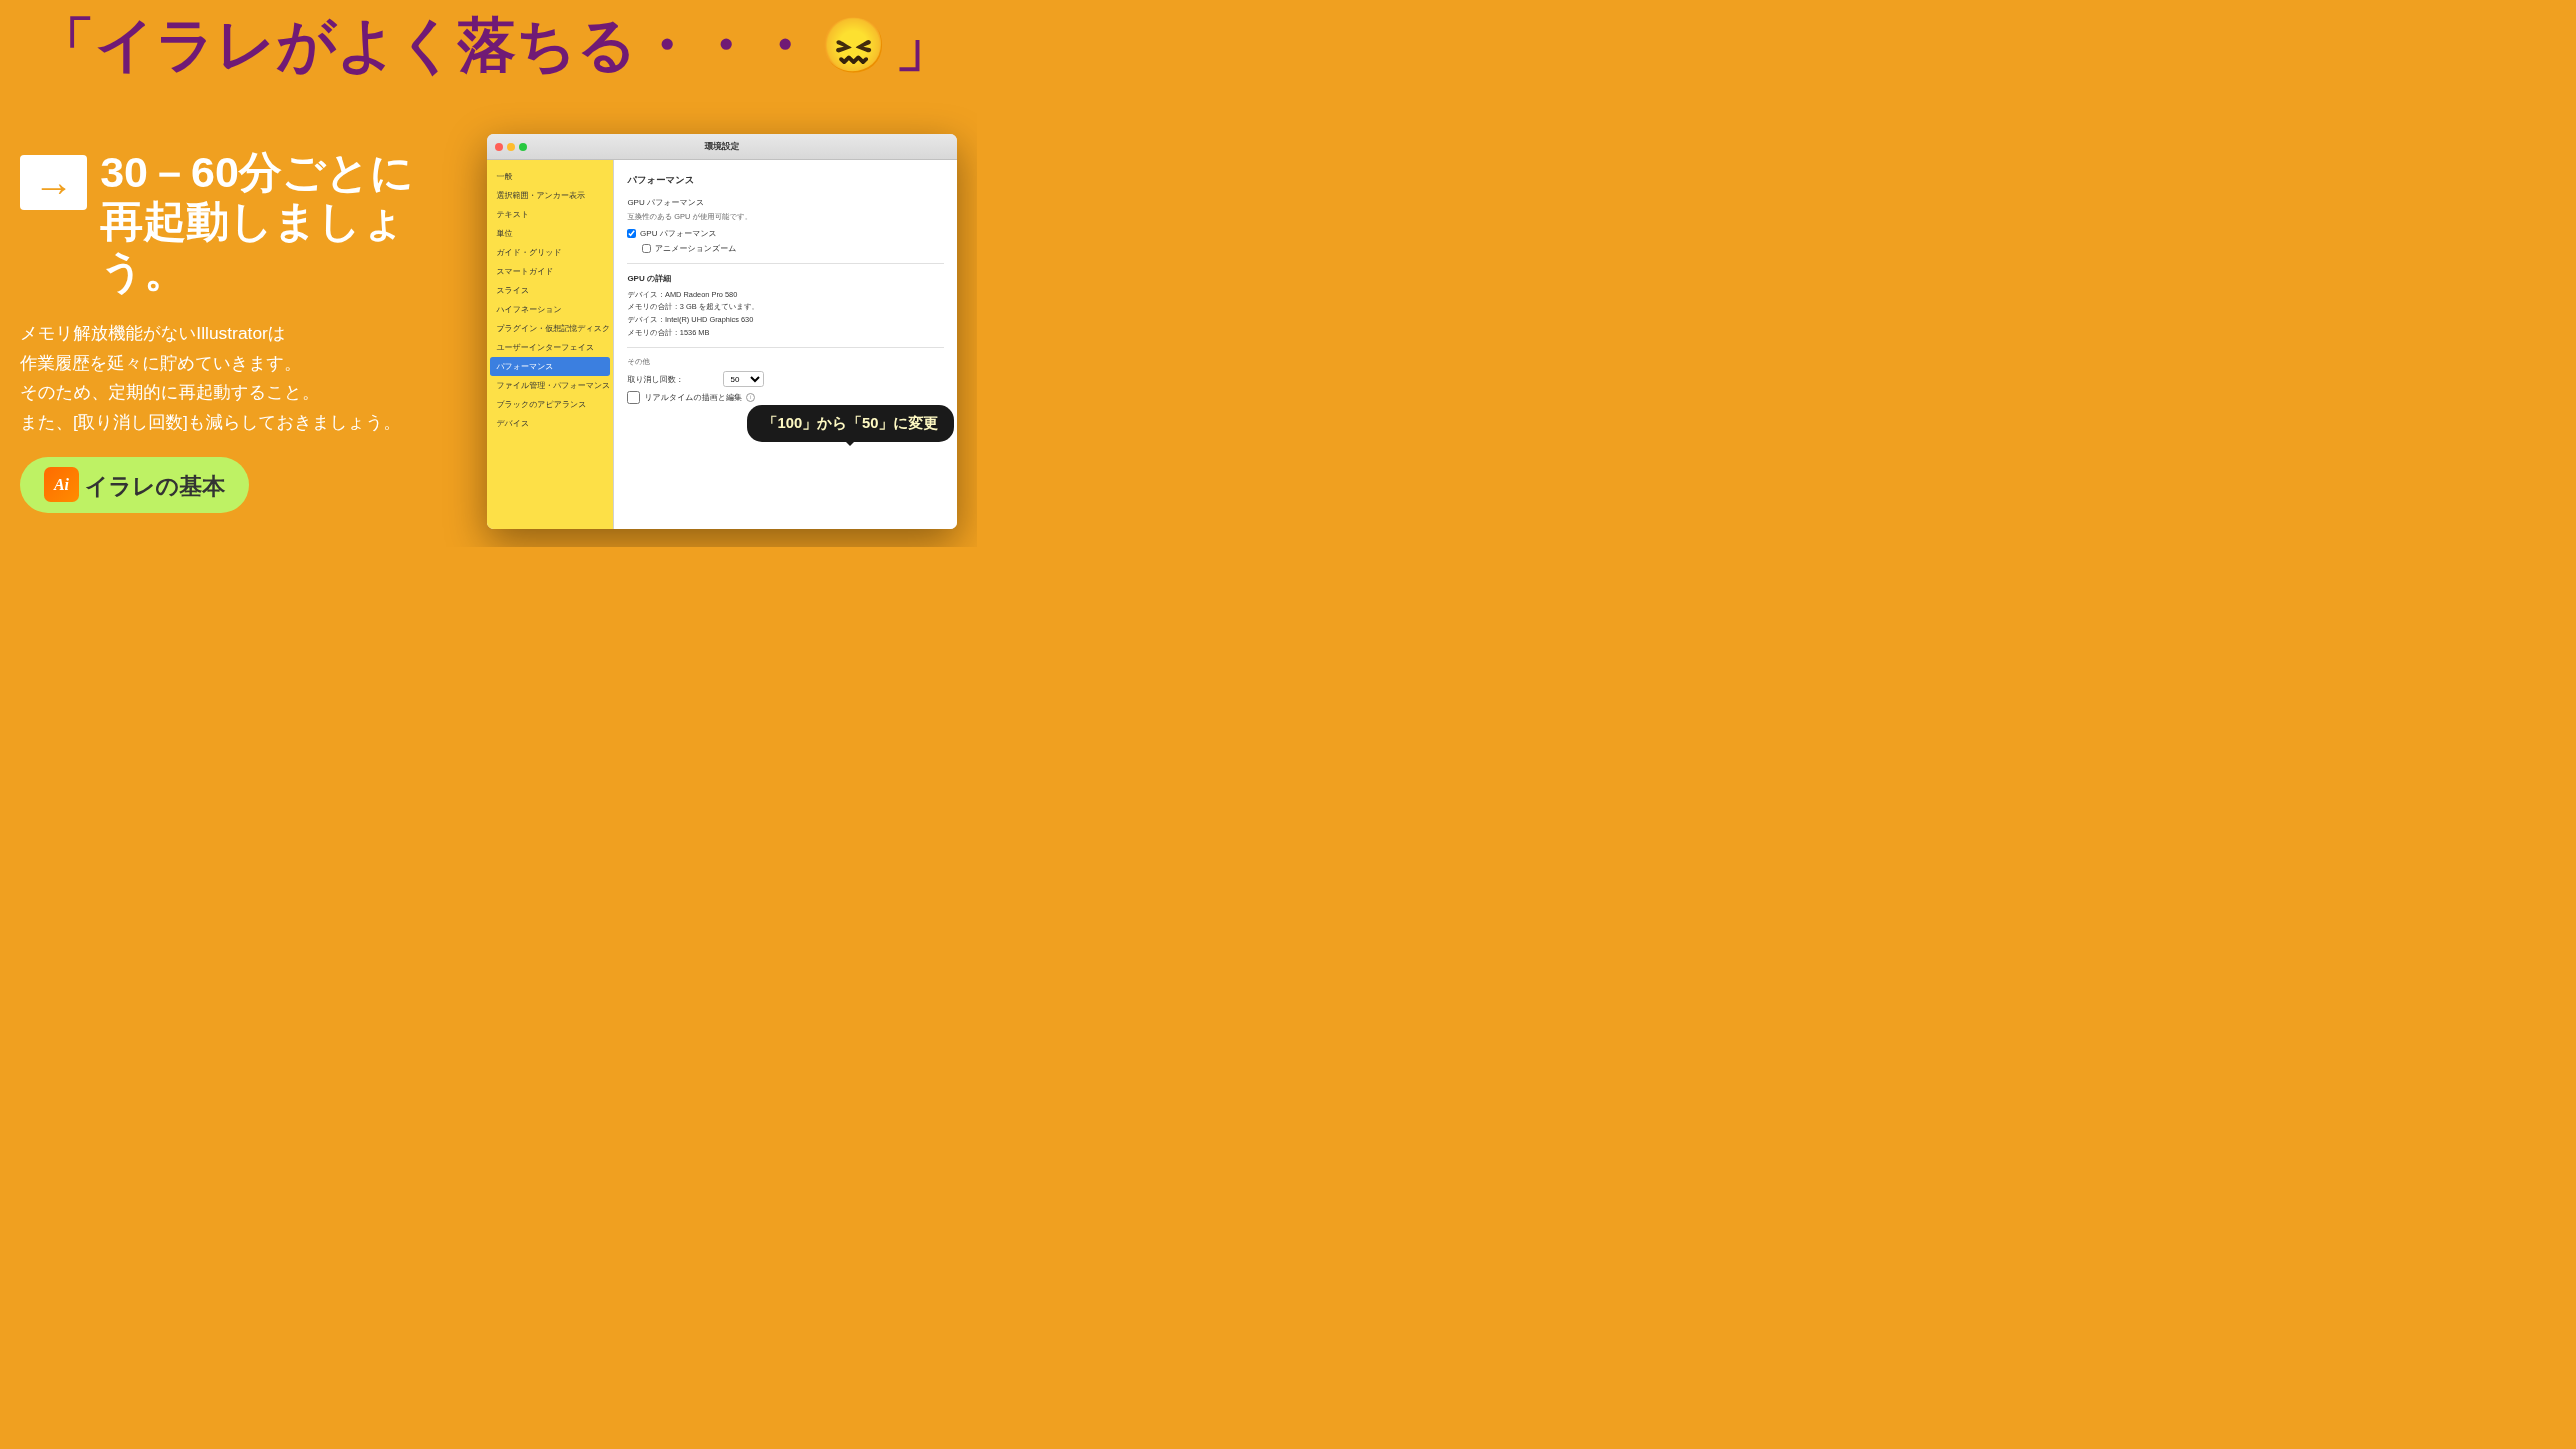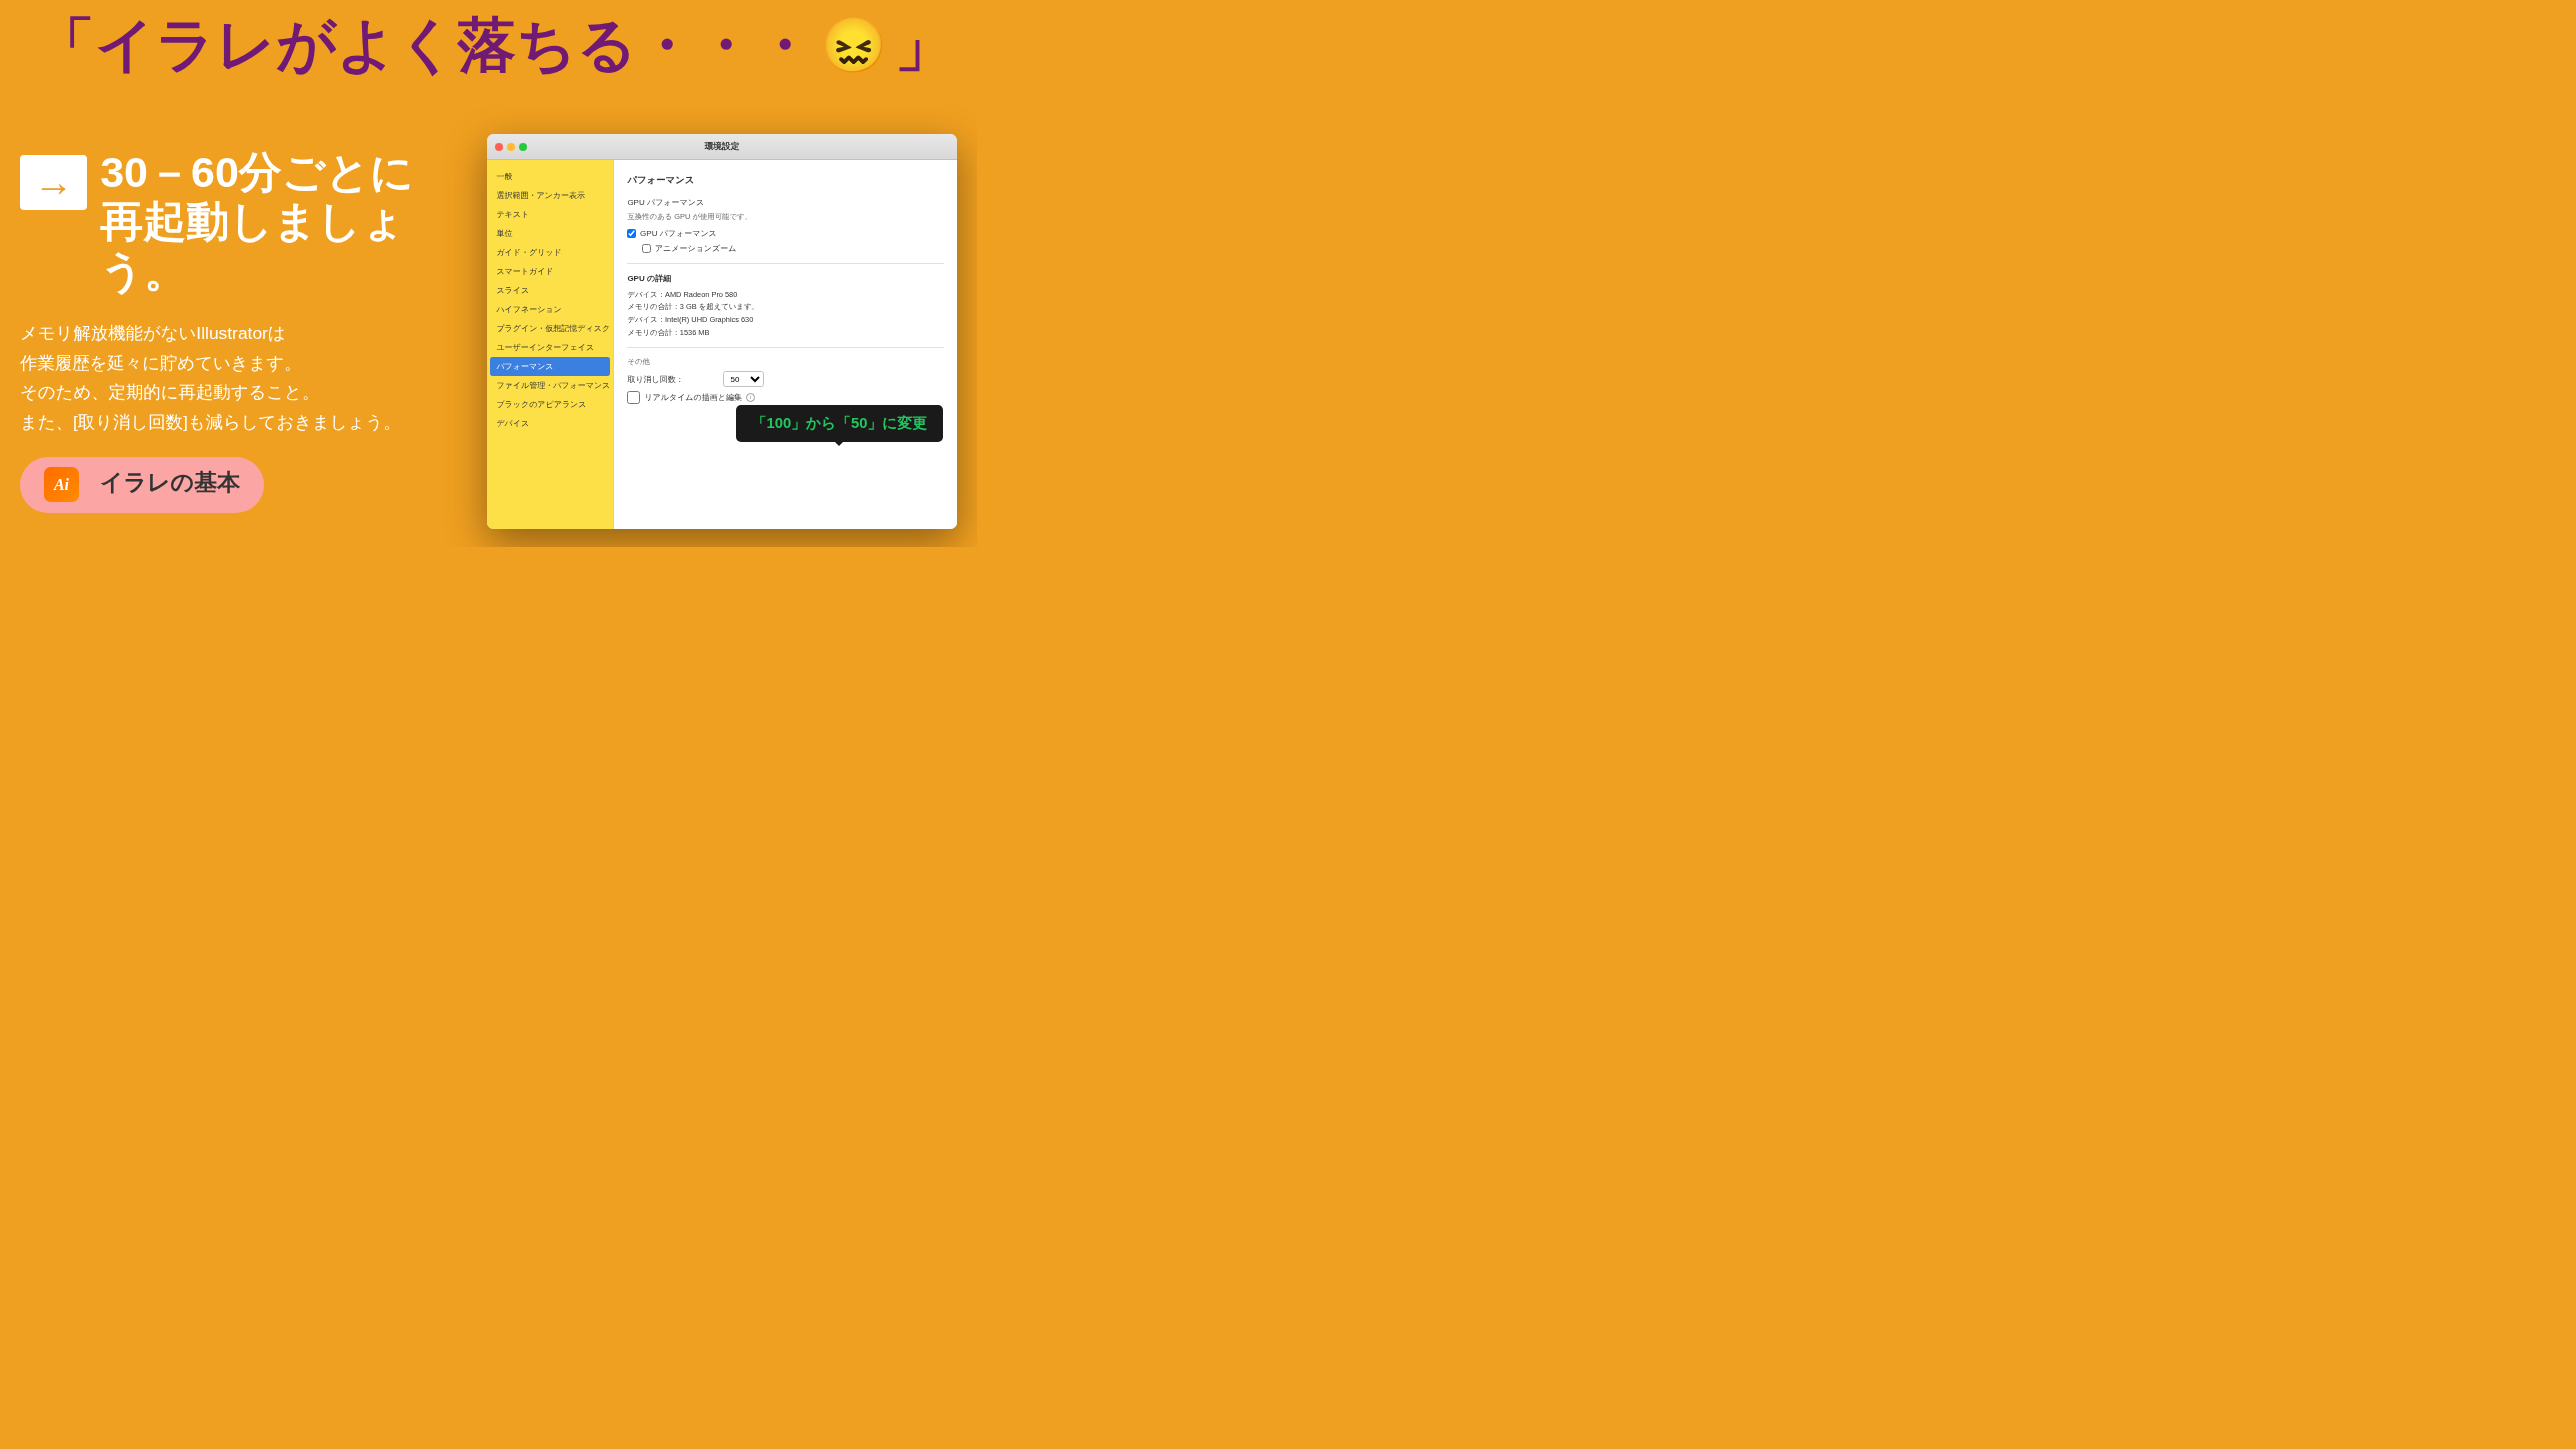--- a/index.html
+++ b/index.html
@@ -84,26 +84,26 @@
       color: white;
       font-family: 'Hiragino Kaku Gothic ProN', 'Yu Gothic', 'MS Gothic', sans-serif;
       line-height: 1.7;
     }
 
     
     .badge {
       position: absolute;
       bottom: 34px;
       left: 20px;
-      background: #fca5a5;
+      background: #bef264;
       border-radius: 34px;
       padding: 10.7px 24px;
       display: flex;
-      align-items: flex-start;
-      gap: 21px;
+      align-items: flex-end;
+      gap: 6px;
     }
 
     .ai-icon {
       width: 35px;
       height: 35px;
       background: linear-gradient(135deg, #FF6B00, #FF8C00);
       border-radius: 6.7px;
       display: flex;
       align-items: center;
       justify-content: center;
@@ -262,25 +262,25 @@
     .detail-row {
       font-size: 7.4px;
       color: #333;
       margin-bottom: 2.7px;
     }
 
     
     .tooltip {
       position: absolute;
       bottom: 87px;
-      right: 14px;
+      right: 3px;
       background: #1A1A1A;
-      color: #22c55e;
+      color: #fef9c3;
       padding: 9.4px 16px;
-      border-radius: 5px;
+      border-radius: 15px;
       font-size: 14.8px;
       font-weight: 900;
       font-family: 'Hiragino Kaku Gothic ProN', 'Yu Gothic', 'MS Gothic', sans-serif;
       white-space: nowrap;
     }
 
     .tooltip::after {
       content: '';
       position: absolute;
       bottom: -8px;

